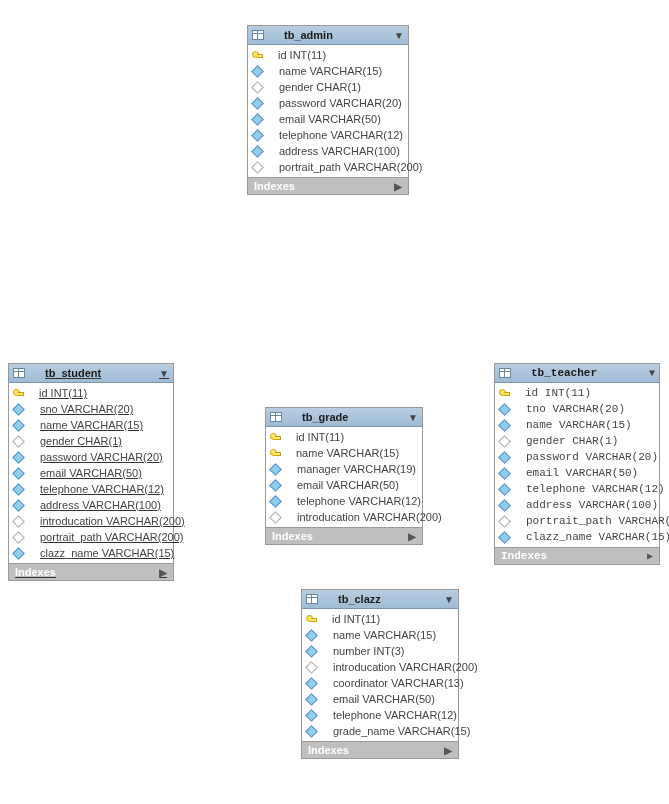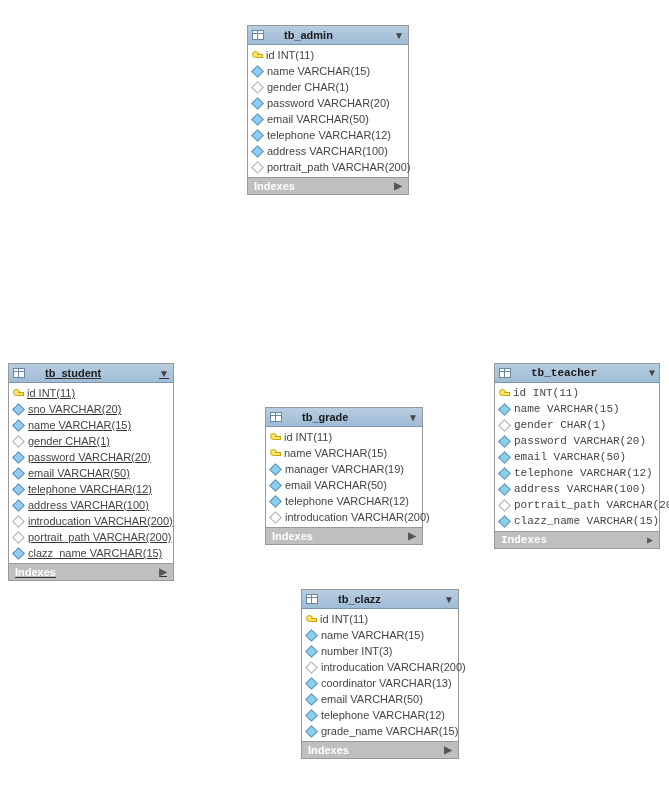--- a/index.html
+++ b/index.html
@@ -59,21 +59,21 @@
   }
   .col-list {
     list-style: none;
     margin: 0;
     padding: 2px 0;
   }
   .col-list li {
     padding: 2px 6px 2px 4px;
     display: flex;
     align-items: center;
-    gap: 4px;
+    gap: 16px;
     white-space: nowrap;
     color: #444;
   }
   .icon {
     width: 10px;
     height: 10px;
     display: inline-block;
     flex-shrink: 0;
   }
   .icon-key {
@@ -108,21 +108,21 @@
   .icon-diamond.hollow {
     background: #fff;
     border: 1px solid #a8a8a8;
   }
   .indexes-row {
     background: #bfbfbf;
     color: #fff;
     font-weight: bold;
     padding: 2px 6px;
     display: flex;
-    align-items: flex-start;
+    align-items: flex-end;
     justify-content: space-between;
     border-top: 1px solid #999;
   }
   .indexes-row .arrow {
     color: #555;
     font-size: 10px;
   }
 </style>
 </head>
 <body>
@@ -273,20 +273,24 @@
         <span class="title">tb_teacher</span>
         <span class="arrow">▼</span>
       </div>
       <ul class="col-list">
         <li>
           <span class="icon icon-key"></span>
           <span>id INT(11)</span>
         </li>
         <li>
           <span class="icon icon-diamond"></span>
+          <span>tno VARCHAR(20)</span>
+        </li>
+        <li>
+          <span class="icon icon-diamond"></span>
           <span>name VARCHAR(15)</span>
         </li>
         <li>
           <span class="icon icon-diamond hollow"></span>
           <span>gender CHAR(1)</span>
         </li>
         <li>
           <span class="icon icon-diamond"></span>
           <span>password VARCHAR(20)</span>
         </li>

